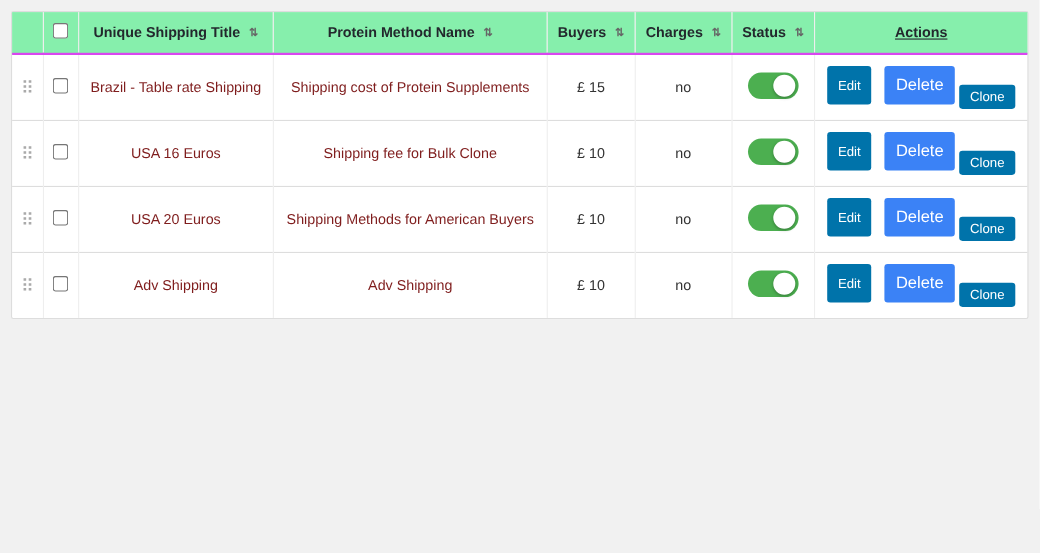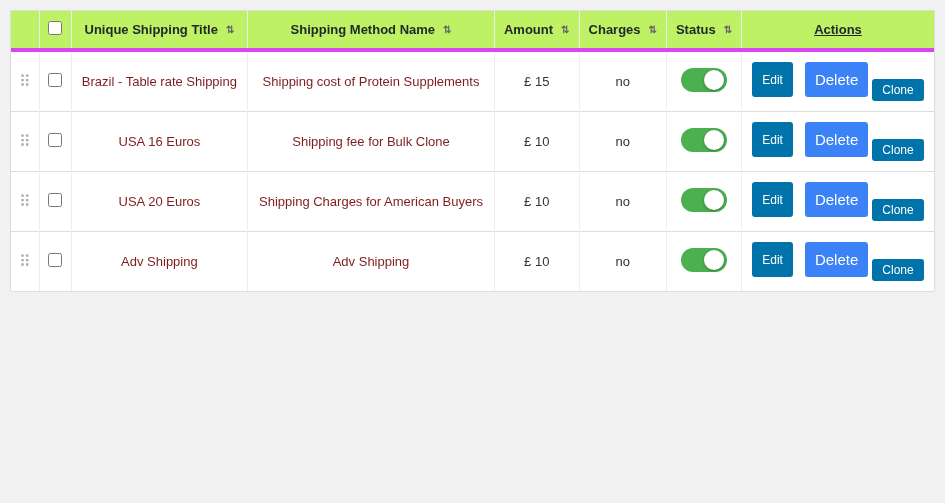--- a/index.html
+++ b/index.html
@@ -41,22 +41,22 @@
       background: #fff;
       border: 1px solid #ddd;
       border-radius: 2px;
       width: 100%;
     }
     table {
       width: 100%;
       border-collapse: collapse;
     }
     thead tr {
-      background: #bef264;
-      border-bottom: 4px solid #d946ef;
+      background: #86efac;
+      border-bottom: 2px solid #d946ef;
     }
     thead th {
       padding: 10px 8px;
       text-align: center;
       font-weight: 600;
       font-size: 13px;
       color: #23282d;
       border-right: 1px solid #eee;
       white-space: nowrap;
     }
@@ -185,27 +185,27 @@
             <input type="checkbox" style="">
           </th>
           <th>
             <div class="th-sort">
               <span>Unique Shipping Title</span>
               <span class="sort-icon">⇅</span>
             </div>
           </th>
           <th>
             <div class="th-sort">
-              <span>Shipping Method Name</span>
-              <span class="sort-icon">⇅</span>
-            </div>
-          </th>
-          <th>
-            <div class="th-sort">
-              <span>Amount</span>
+              <span>Protein Method Name</span>
+              <span class="sort-icon">⇅</span>
+            </div>
+          </th>
+          <th>
+            <div class="th-sort">
+              <span>Buyers</span>
               <span class="sort-icon">⇅</span>
             </div>
           </th>
           <th>
             <div class="th-sort">
               <span>Charges</span>
               <span class="sort-icon">⇅</span>
             </div>
           </th>
           <th>
@@ -298,21 +298,21 @@
       <td>
         <span class="drag-handle">⠿</span>
       </td>
       <td class="checkbox-cell">
         <input type="checkbox" style="">
       </td>
       <td>
         <a class="link-text">USA 20 Euros</a>
       </td>
       <td>
-        <a class="link-text">Shipping Charges for American Buyers</a>
+        <a class="link-text">Shipping Methods for American Buyers</a>
       </td>
       <td>
         <span>£ 10</span>
       </td>
       <td>
         <span>no</span>
       </td>
       <td>
         <div class="toggle-switch">
           <div class="toggle-track">

